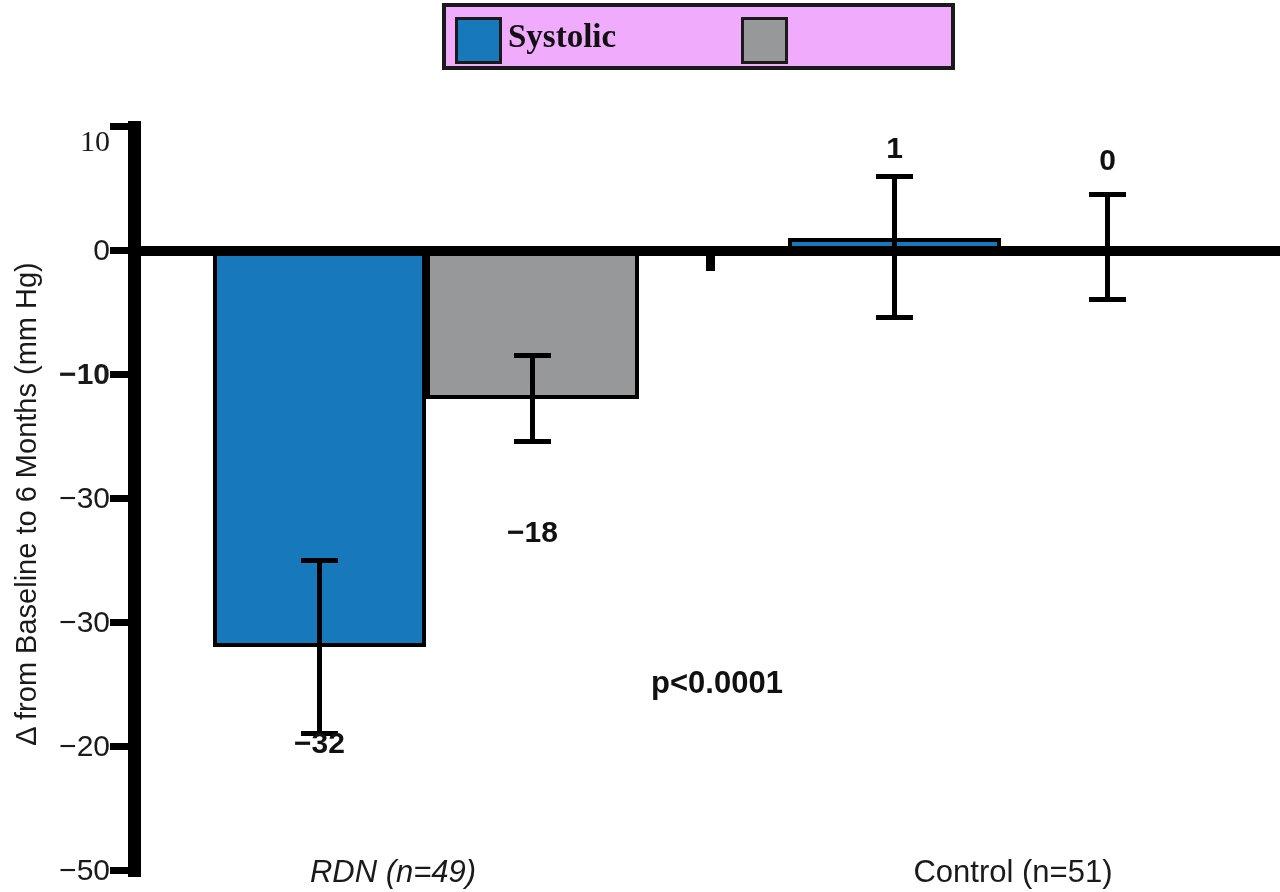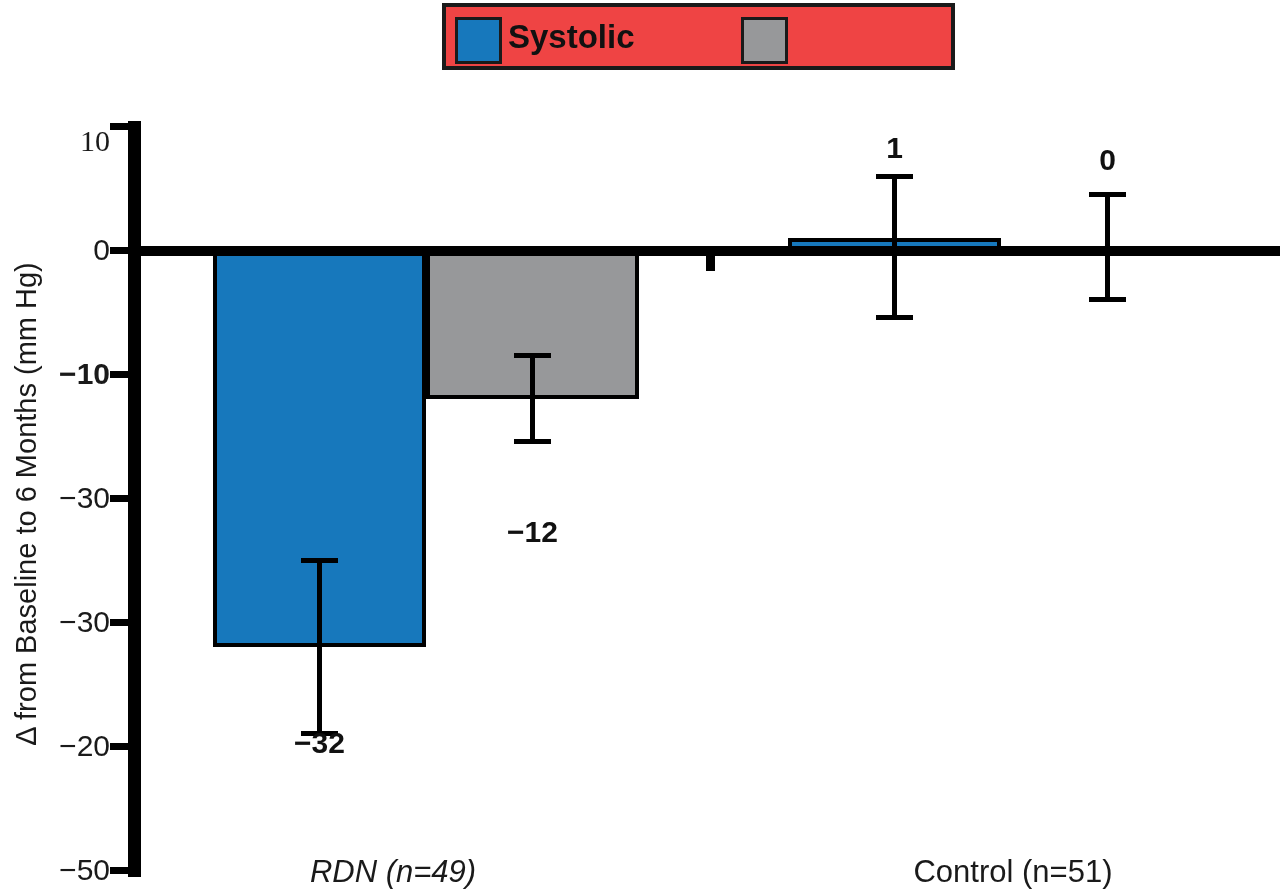--- a/index.html
+++ b/index.html
@@ -13,22 +13,22 @@
   .yticklabel{position:absolute;left:18px;width:92px;text-align:right;font-size:30px;line-height:38px;color:#1a1a1a;}
   
   .ylabel{position:absolute;left:-324px;top:486px;width:700px;height:36px;
           transform:rotate(-90deg);text-align:center;font-size:29px;line-height:36px;color:#1a1a1a;}
   
   .bar{position:absolute;width:213px;border:4px solid #000;box-sizing:border-box;z-index:1;}
   .wline{position:absolute;width:5px;background:#000;z-index:3;}
   .wcap{position:absolute;width:37px;height:5px;background:#000;z-index:3;}
   .vlabel{position:absolute;width:160px;text-align:center;font-weight:bold;font-size:30px;line-height:38px;color:#111;z-index:4;}
   
-  .legend{position:absolute;left:442px;top:3px;width:513px;height:67px;background:#ef4444;
-          border:4px solid #1a1a1a;box-sizing:border-box;z-index:5;}
+  .legend{position:absolute;left:442px;top:3px;width:513px;height:67px;background:#f0abfc;
+          border:4px solid #1a1a1a;box-sizing:border-box;z-index:5;font-family:Liberation Serif, serif;}
   .swatch{position:absolute;top:10px;width:47px;height:47px;border:3px solid #1a1a1a;box-sizing:border-box;}
   #sw0{left:9px;}  #sw1{left:295px;}
   .leglabel{position:absolute;top:11px;font-size:33px;font-weight:bold;color:#111;}
   #ll0{left:62px;} #ll1{left:347px;}
   
   .pval{position:absolute;left:567px;top:664px;width:300px;text-align:center;
         font-weight:bold;font-size:31px;line-height:38px;color:#111;}
   .gl{position:absolute;top:853px;width:320px;text-align:center;font-size:31px;line-height:38px;color:#1a1a1a;}
   .gl0{left:233px;font-style:italic;} .gl1{left:853px;}
 </style>
@@ -65,27 +65,28 @@
       <div class="yticklabel" style="top: 851px;">−50</div>
       <div class="bar" style="left: 213px; top: 246px; height: 400.8px; background: rgb(23, 120, 188);"></div>
       <div class="wline" style="left: 317px; top: 560px; height: 173.6px;"></div>
       <div class="wcap" style="left: 301px; top: 558px;"></div>
       <div class="wcap" style="left: 301px; top: 730.6px;"></div>
       <div class="vlabel" style="left: 239.5px; top: 724px;">−32</div>
       <div class="bar" style="left: 426px; top: 246px; height: 152.8px; background: rgb(151, 152, 154);"></div>
       <div class="wline" style="left: 530px; top: 355.4px; height: 86.8px;"></div>
       <div class="wcap" style="left: 514px; top: 353.4px;"></div>
       <div class="wcap" style="left: 514px; top: 439.2px;"></div>
-      <div class="vlabel" style="left: 452.5px; top: 513.2px;">−12</div>
+      <div class="vlabel" style="left: 452.5px; top: 513.2px;">−18</div>
       <div class="bar" style="left: 788px; top: 237.6px; height: 18.4px; background: rgb(23, 120, 188);"></div>
       <div class="wline" style="left: 892px; top: 175.6px; height: 142.6px;"></div>
       <div class="wcap" style="left: 876px; top: 173.6px;"></div>
       <div class="wcap" style="left: 876px; top: 315.2px;"></div>
       <div class="vlabel" style="left: 814.5px; top: 128.6px;">1</div>
       <div class="wline" style="left: 1105px; top: 194.2px; height: 105.4px;"></div>
       <div class="wcap" style="left: 1089px; top: 192.2px;"></div>
       <div class="wcap" style="left: 1089px; top: 296.6px;"></div>
       <div class="vlabel" style="left: 1027.5px; top: 141.2px;">0</div>
     </div>
 
+  <div class="pval">p&lt;0.0001</div>
   <div class="gl gl0">RDN (n=49)</div>
   <div class="gl gl1">Control (n=51)</div>
 </div>
 
 </body></html>

